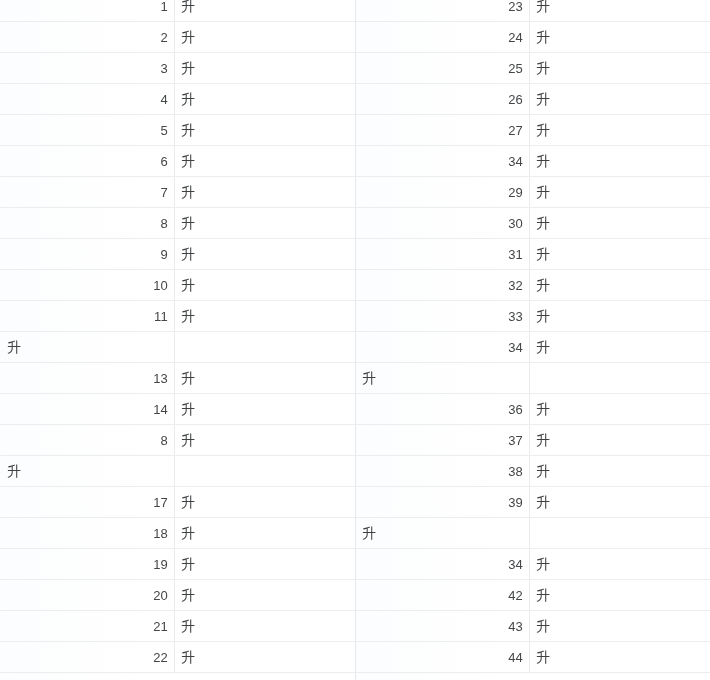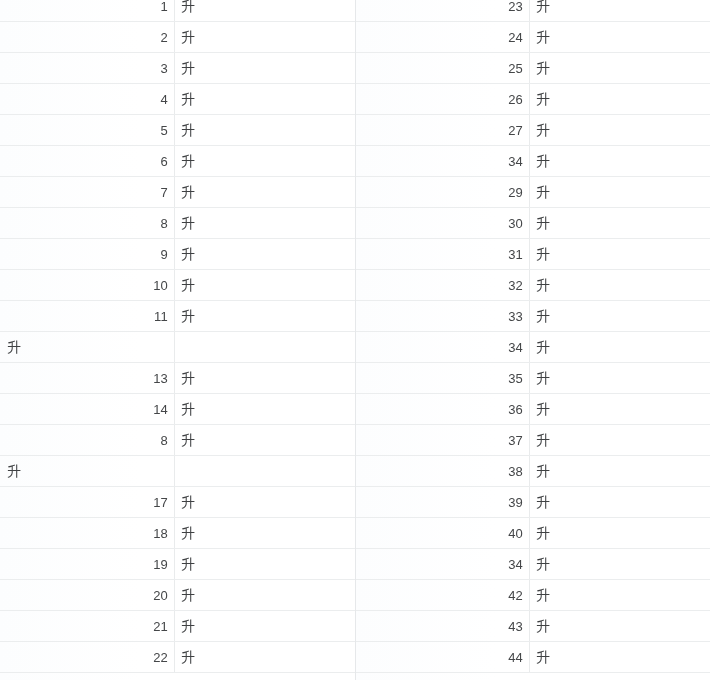--- a/index.html
+++ b/index.html
@@ -274,21 +274,20 @@
           <div class="idx">33</div>
           <div class="col-divider"></div>
           <div class="val">升</div>
         </div>
         <div class="row">
           <div class="idx">34</div>
           <div class="col-divider"></div>
           <div class="val">升</div>
         </div>
         <div class="row">
-          <div class="idx">35</div>
           <div class="col-divider"></div>
           <div class="val">升</div>
         </div>
         <div class="row">
           <div class="idx">36</div>
           <div class="col-divider"></div>
           <div class="val">升</div>
         </div>
         <div class="row">
           <div class="idx">37</div>
@@ -299,21 +298,20 @@
           <div class="idx">38</div>
           <div class="col-divider"></div>
           <div class="val">升</div>
         </div>
         <div class="row">
           <div class="idx">39</div>
           <div class="col-divider"></div>
           <div class="val">升</div>
         </div>
         <div class="row">
-          <div class="idx">40</div>
           <div class="col-divider"></div>
           <div class="val">升</div>
         </div>
         <div class="row">
           <div class="idx">34</div>
           <div class="col-divider"></div>
           <div class="val">升</div>
         </div>
         <div class="row">
           <div class="idx">42</div>

